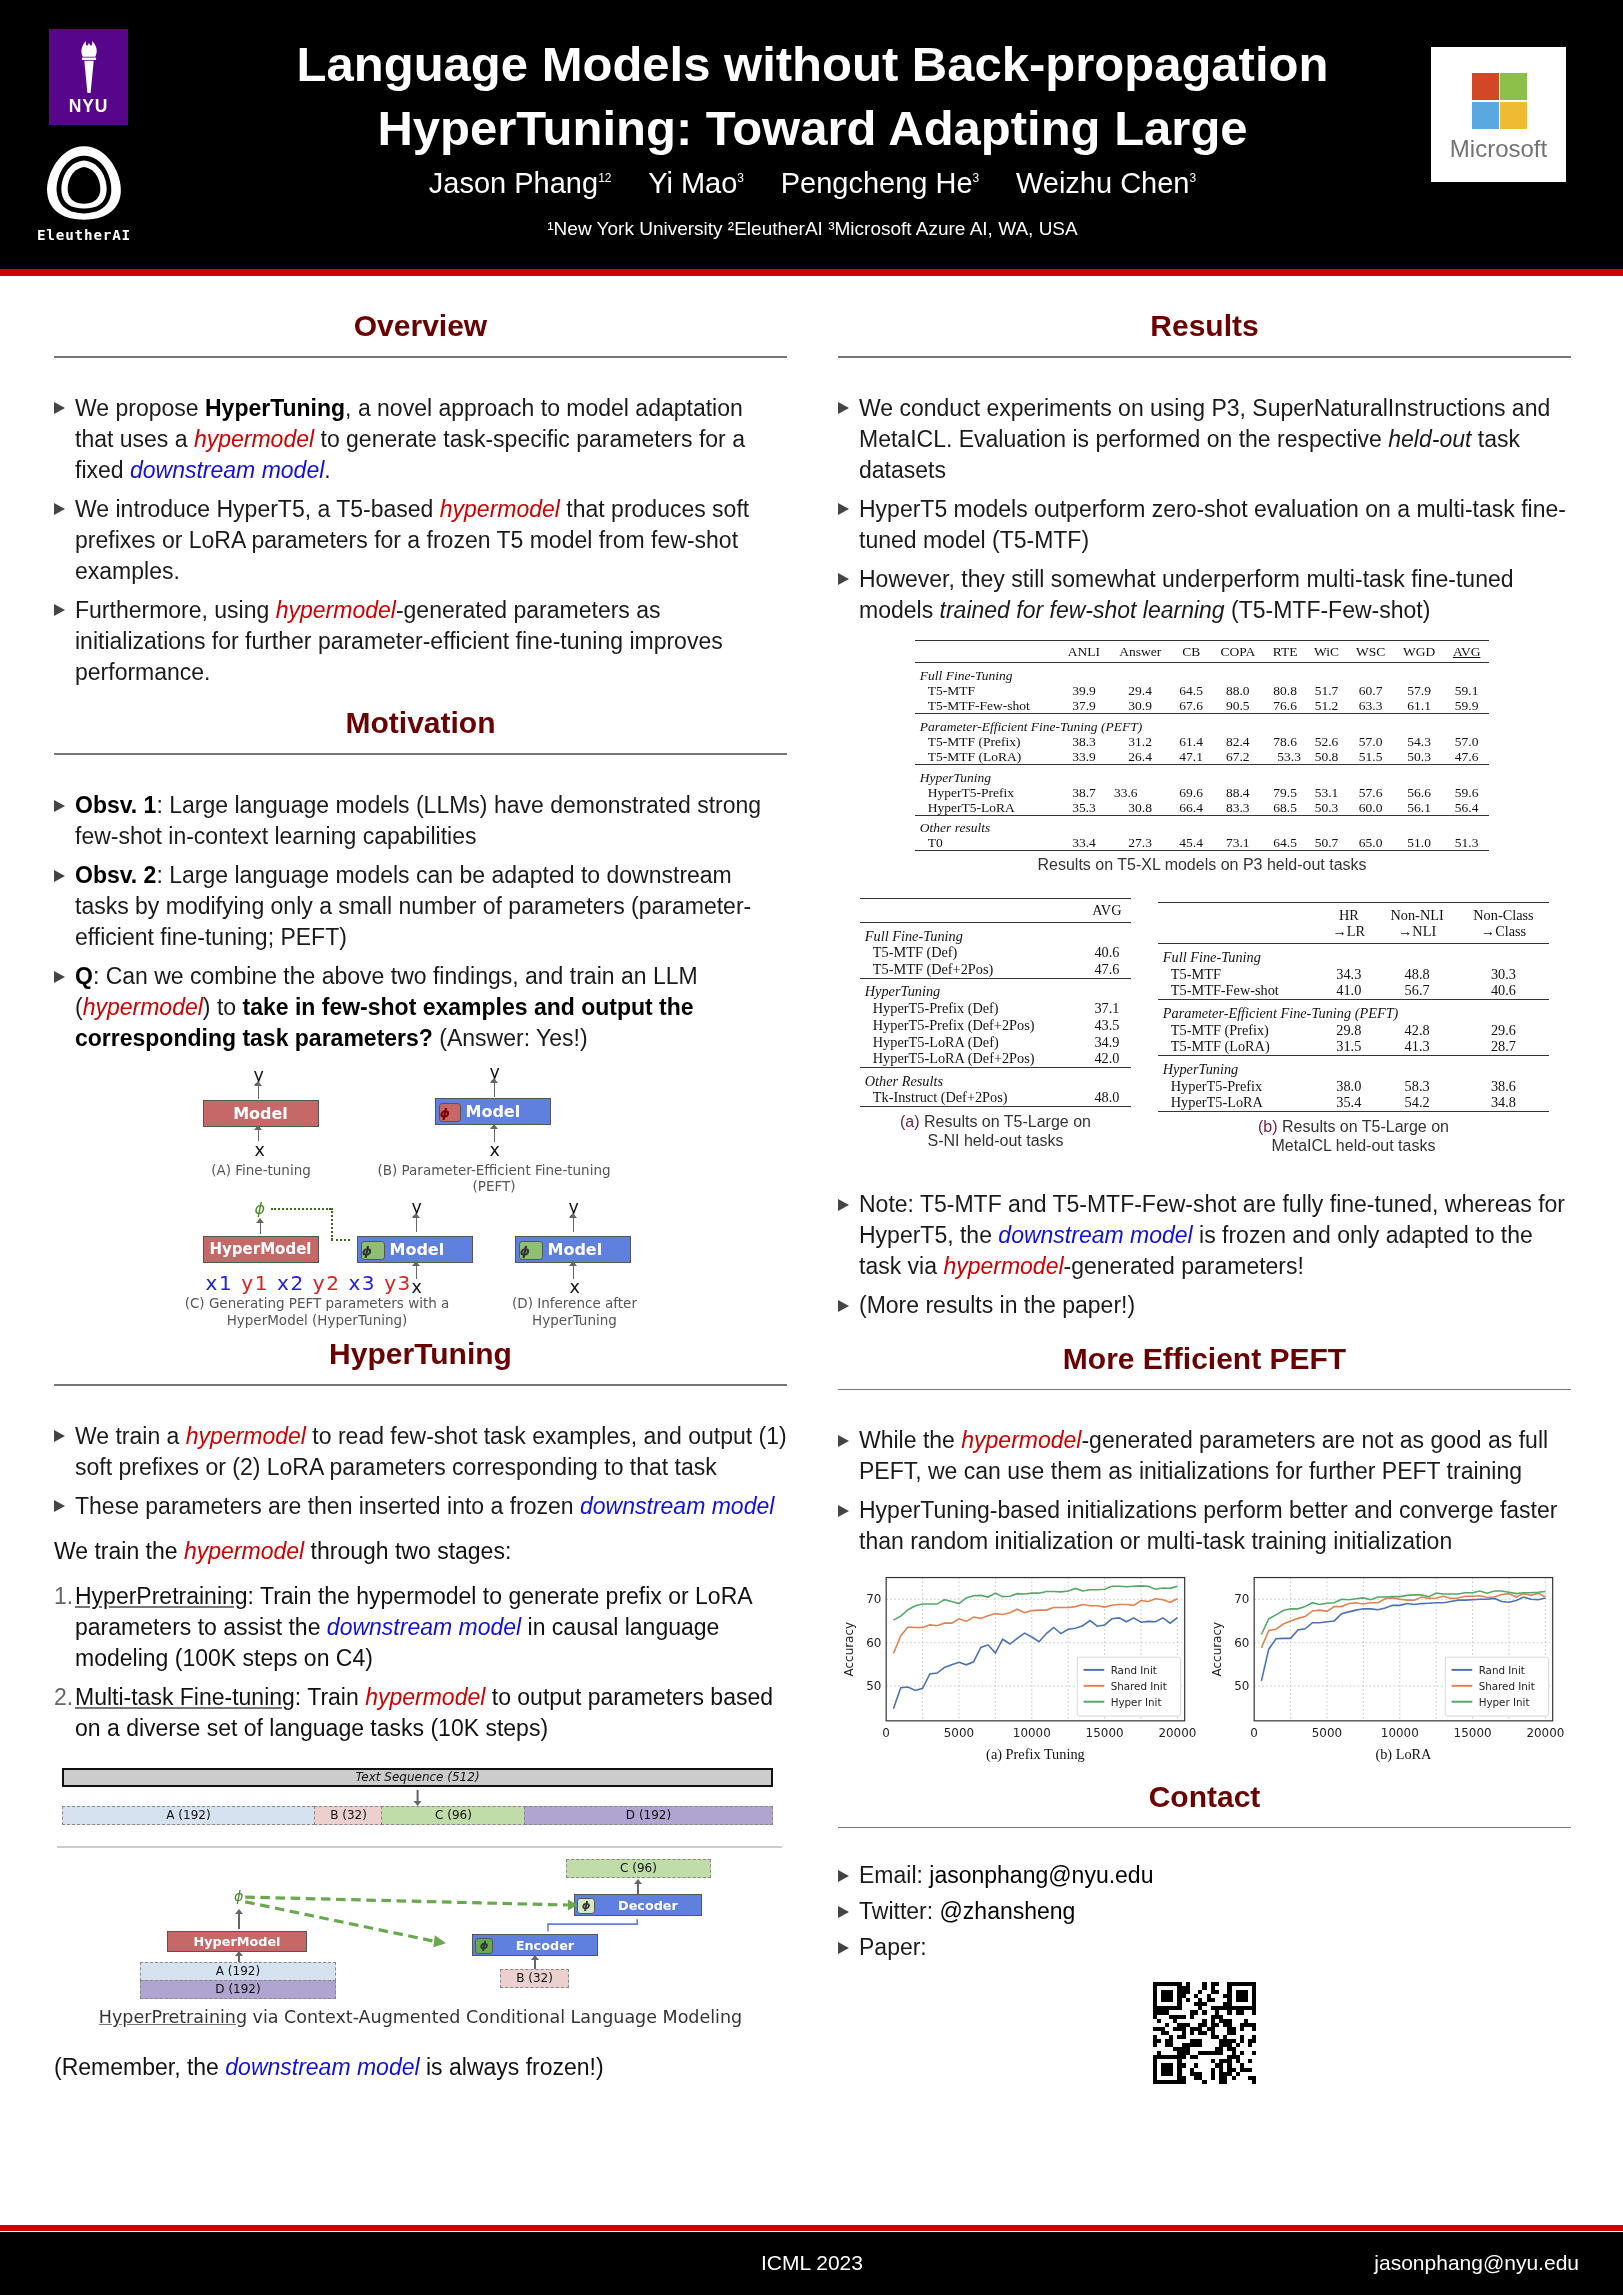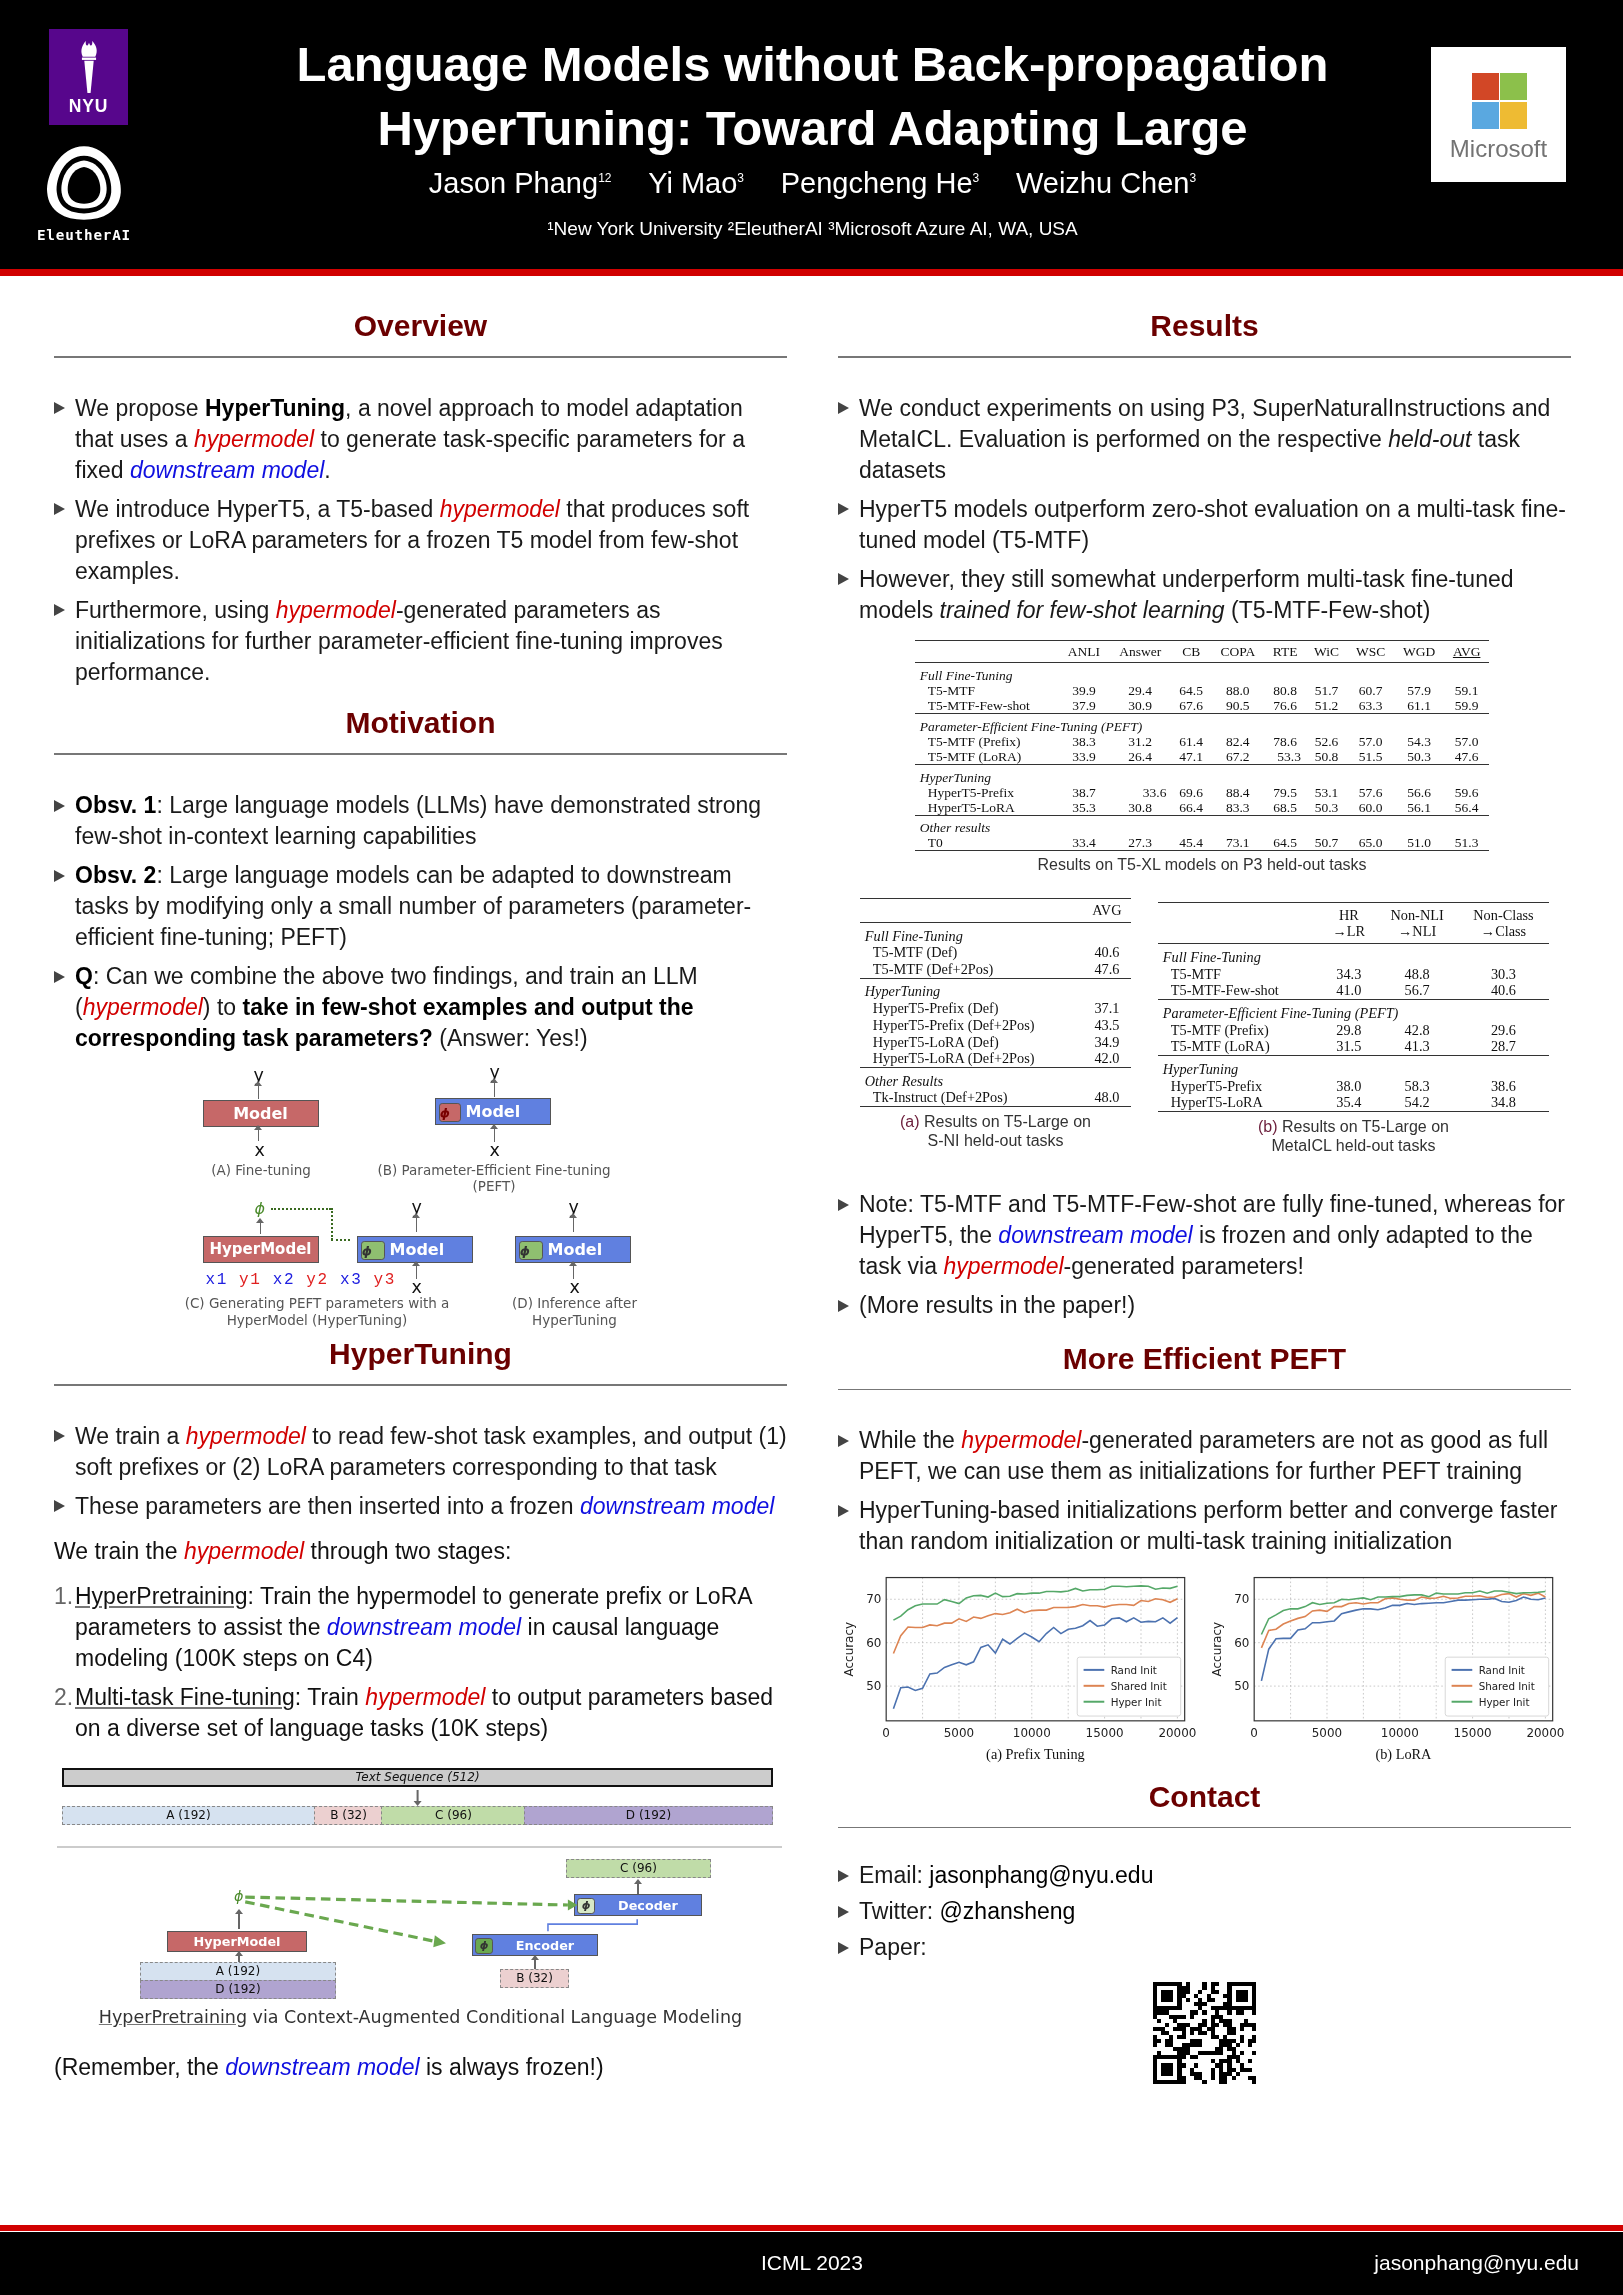--- a/index.html
+++ b/index.html
@@ -160,21 +160,21 @@
       <div class="arrow" style="left:312px;top:64px;height:12.8px;"></div>
       <div class="var" style="left:308px;top:75px;">x</div>
       <div class="lbl" style="left:175px;top:97px;width:275px;">(B) Parameter-Efficient Fine-tuning (PEFT)</div>
 
       <div class="var" style="left:73px;top:134px;color:#4a8a2a;font-style:italic;font-size:16px;">ϕ</div>
       <div style="position:absolute;left:89px;top:143px;width:60px;border-top:2.4px dotted #3a6a20;"></div>
       <div style="position:absolute;left:149px;top:143px;height:32px;border-left:2.4px dotted #3a6a20;"></div>
       <div style="position:absolute;left:149px;top:174px;width:19px;border-top:2.4px dotted #3a6a20;"></div>
       <div class="arrow" style="left:78px;top:158px;height:11px;"></div>
       <div class="box red" style="left:21px;top:171px;width:116px;height:27px;line-height:25.5px;font-size:15px;"><span>HyperModel</span></div>
-      <div style="position:absolute;left:24px;top:206px;font-size:16px;letter-spacing:1.6px;font-family:Liberation Mono, monospace;">
+      <div style="position:absolute;left:24px;top:206px;font-size:20px;letter-spacing:1.6px;">
         <span style="color:#2020e0">x1</span>
         <span style="color:#e02020">y1</span>
         <span style="color:#2020e0">x2</span>
         <span style="color:#e02020">y2</span>
         <span style="color:#2020e0">x3</span>
         <span style="color:#e02020">y3</span>
       </div>
       <div class="lbl" style="left:0px;top:230px;width:271px;line-height:17.5px;">
           <div>(C) Generating PEFT parameters with a</div>
           <div>HyperModel (HyperTuning)</div>
@@ -325,21 +325,21 @@
               <td class="num" style="text-align:center">51.5</td>
               <td class="num" style="text-align:center">50.3</td>
               <td class="num" style="text-align:center">47.6</td>
             </tr>
             <tr class="grp" style="border-top:1.6px solid #333;">
               <td colspan="10">HyperTuning</td>
             </tr>
             <tr>
               <td class="rowlbl">HyperT5-Prefix</td>
               <td class="num" style="text-align:center">38.7</td>
-              <td class="num" style="text-align:right">33.6</td>
+              <td class="num" style="text-align:left">33.6</td>
               <td class="num" style="text-align:center">69.6</td>
               <td class="num" style="text-align:center">88.4</td>
               <td class="num" style="text-align:center">79.5</td>
               <td class="num" style="text-align:center">53.1</td>
               <td class="num" style="text-align:center">57.6</td>
               <td class="num" style="text-align:center">56.6</td>
               <td class="num" style="text-align:center">59.6</td>
             </tr>
             <tr>
               <td class="rowlbl">HyperT5-LoRA</td>

